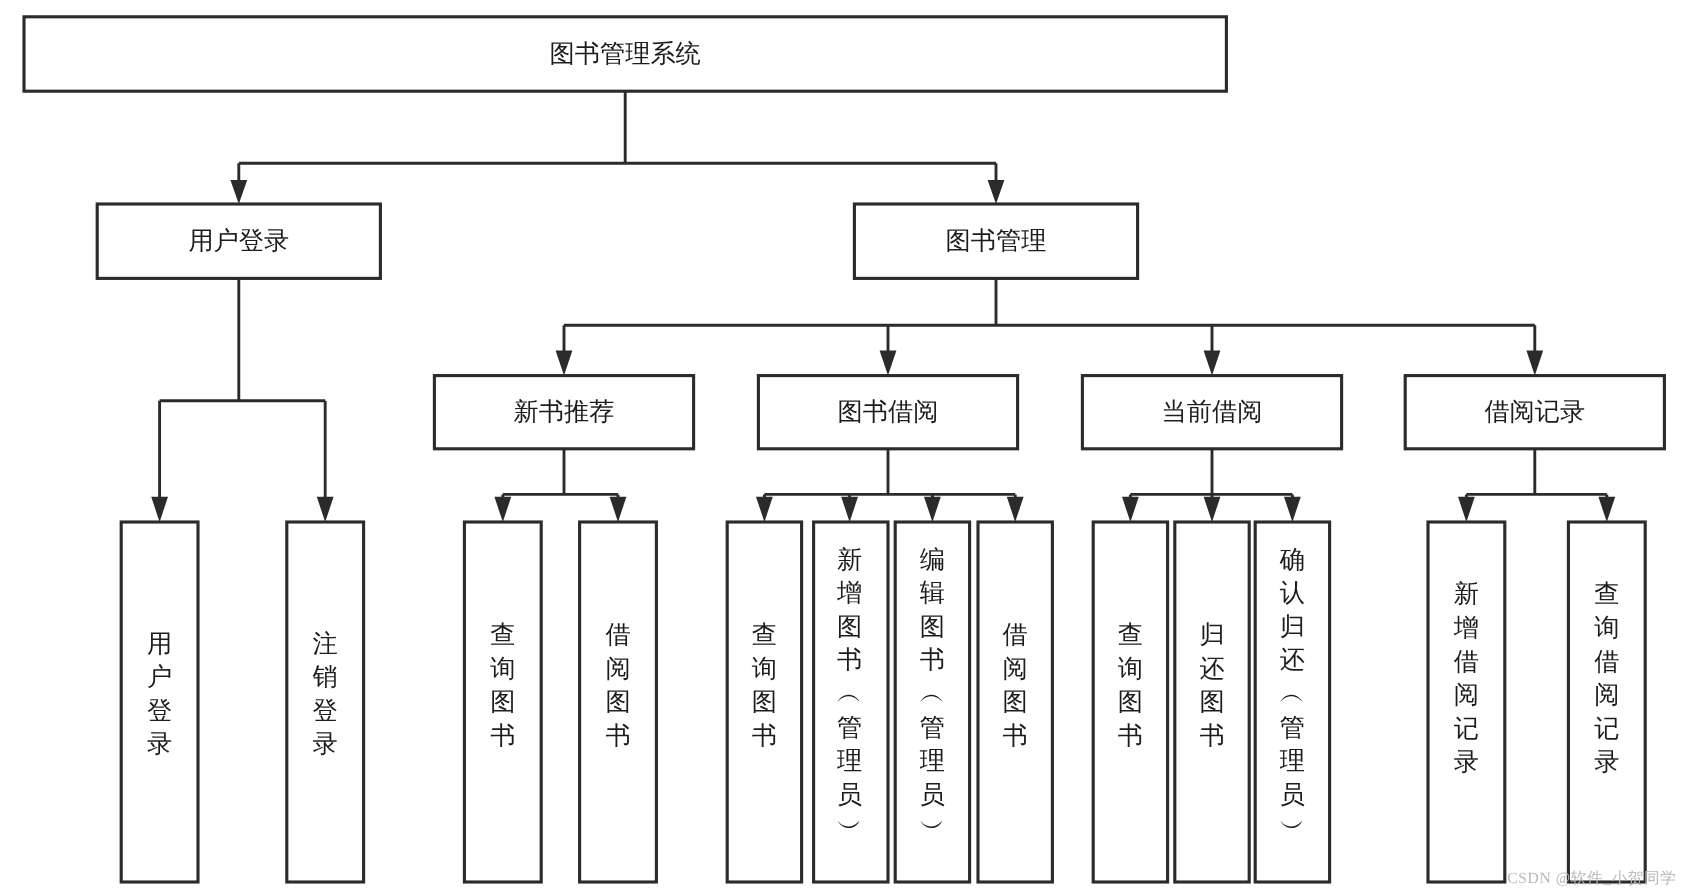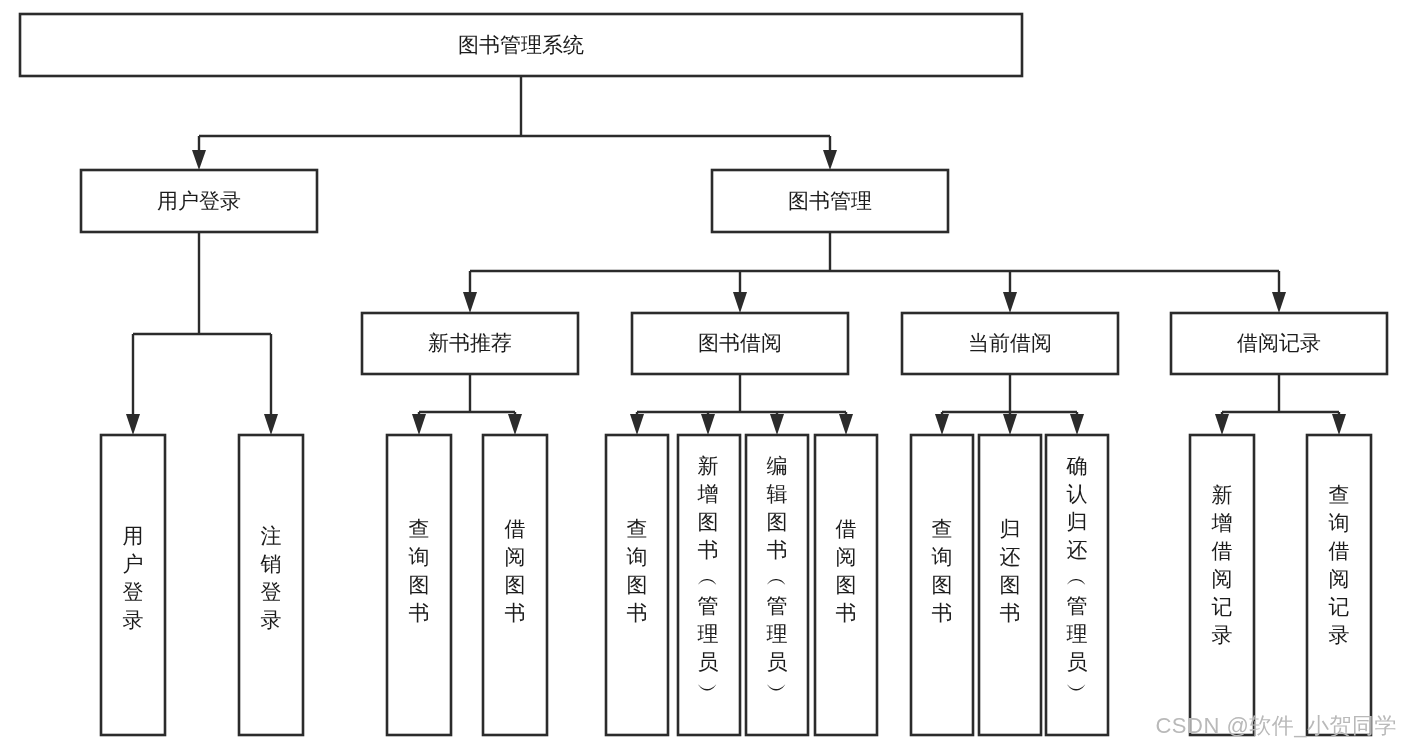--- a/index.html
+++ b/index.html
@@ -51,22 +51,22 @@
     stroke-width: 2.4;
   }
   .arrow-head {
     fill: #2b2b2b;
     stroke: none;
   }
   .watermark {
     position: absolute;
     right: 8px;
     bottom: 6px;
-    font-family: Liberation Sans, sans-serif;
-    font-size: 22px;
+    font-family: Liberation Serif, serif;
+    font-size: 13px;
     color: #b9b9b9;
     letter-spacing: 0.5px;
     white-space: nowrap;
     user-select: none;
   }
 </style>
 </head>
 <body>
 
 <div id="diagram-root">

